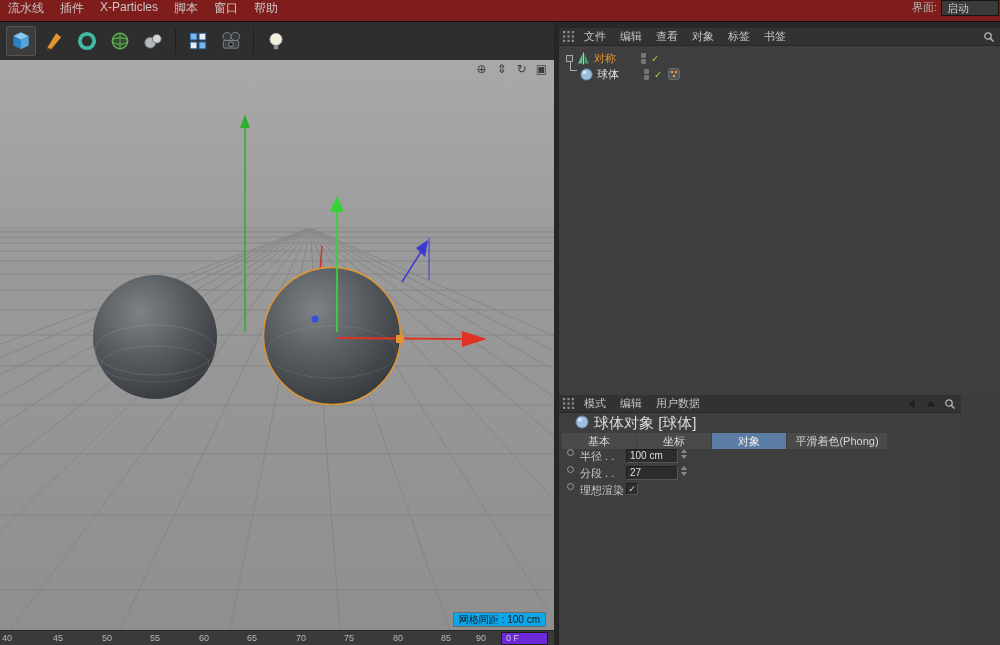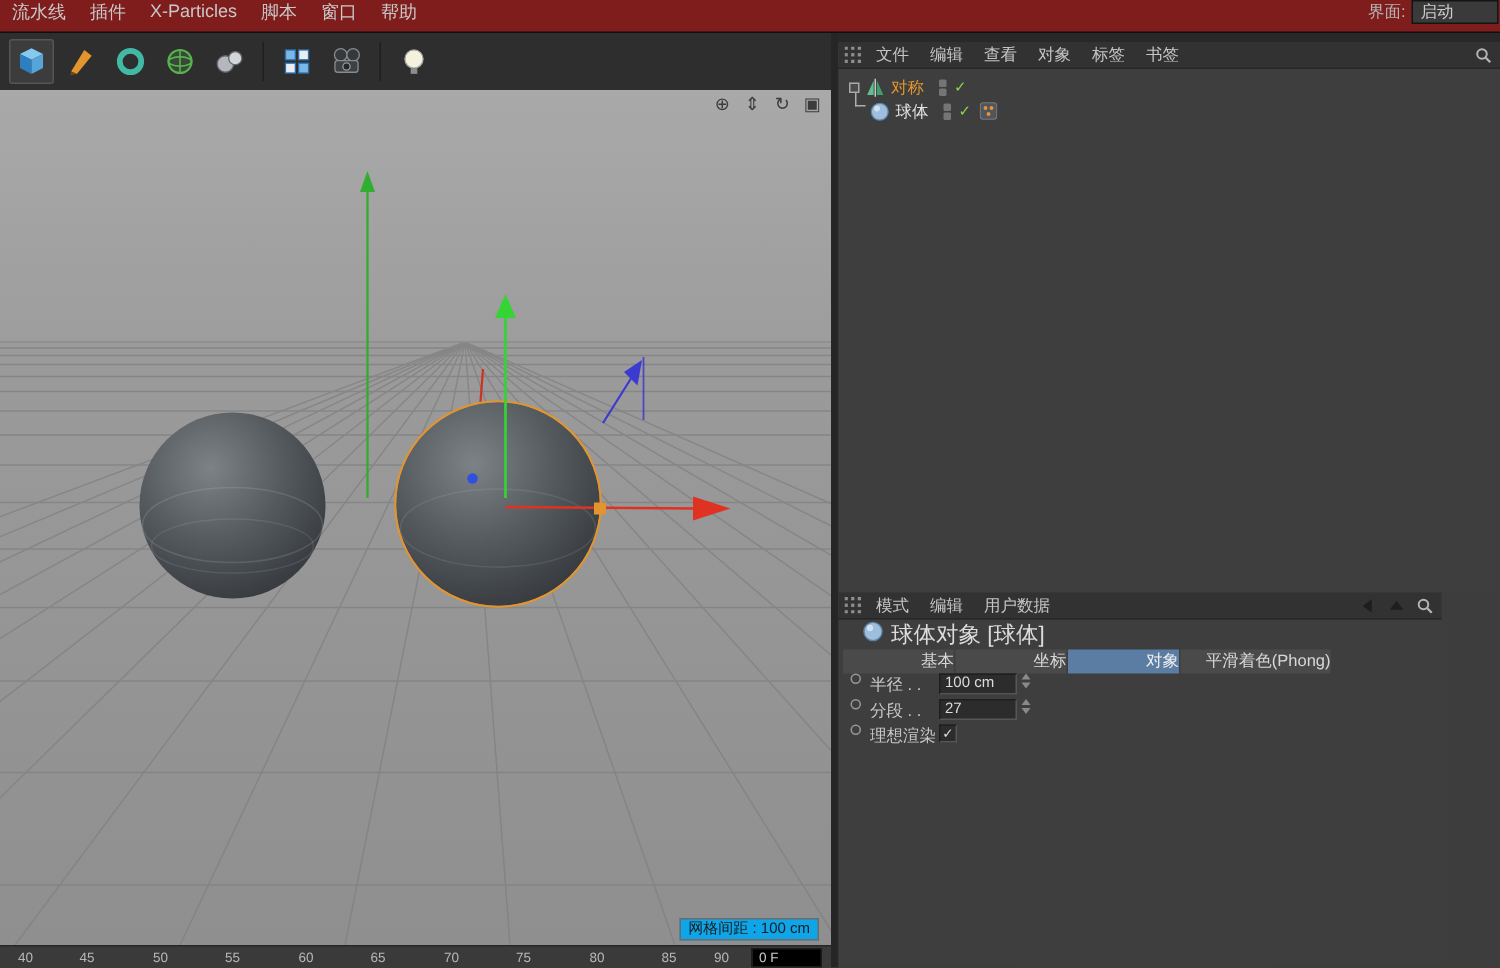--- a/index.html
+++ b/index.html
@@ -23,49 +23,49 @@
 
   
   #viewport{position:absolute;left:0;top:60px;width:554px;height:570px;overflow:hidden;background:#9d9d9d}
   #vctrl{position:absolute;right:6px;top:2px;display:flex;gap:7px;color:#3c3c3c;font-size:12px;line-height:14px}
   #vctrl span{width:13px;text-align:center}
   #gridlabel{position:absolute;right:8px;bottom:3px;background:#0ea5e9;border:1px solid #6b6b6b;color:#1c1c1c;font-size:10px;line-height:13px;padding:0 5px;white-space:nowrap}
 
   
   #timeline{position:absolute;left:0;top:630px;width:554px;height:15px;background:#3a3a3a;border-top:1px solid #262626;font-size:9px;color:#b8b8b8}
   #timeline .tick{position:absolute;top:2px}
-  #framebox{position:absolute;left:501px;top:1px;width:47px;height:13px;background:#000000;border:1px solid #1c1c1c;color:#ccc;font-size:9px;line-height:11px;padding:0 4px}
+  #framebox{position:absolute;left:501px;top:1px;width:47px;height:13px;background:#6d28d9;border:1px solid #1c1c1c;color:#ccc;font-size:9px;line-height:11px;padding:0 4px}
 
   
   .phead{height:18px;background:#323232;border-bottom:1px solid #272727;display:flex;align-items:center;font-size:11px;color:#c5c5c5}
   .phead .grip{margin:0 3px 0 4px;display:flex;align-items:center}
   .phead .pm{padding:0 7px;white-space:nowrap}
   .phead .hsp{flex:1}
   .hicon{width:15px;height:15px;display:flex;align-items:center;justify-content:center;margin-right:4px}
 
   
   #om{position:absolute;left:559px;top:28px;width:441px;height:367px;background:#3e3e3e}
   .om-rows{padding:4px 0 0 2px}
   .om-row{height:16px;display:flex;align-items:center;font-size:11px}
   .om-expander{width:7px;height:7px;border:1px solid #a8a8a8;margin:0 4px 0 5px;background:#4a4a4a}
   .om-elbow{width:7px;height:9px;border-left:1px solid #aeaeae;border-bottom:1px solid #aeaeae;margin:-8px 3px 8px 9px}
   .om-icon{display:flex;align-items:center;margin-right:4px}
-  .om-name{margin-right:10px}
+  .om-name{margin-right:25px}
   .om-name.sym{color:#e2952f}
   .om-name.sph{color:#e2e2e2}
   .visd{display:flex;flex-direction:column;gap:1px;margin-right:5px}
   .visd i{width:5px;height:5px;background:#757575;border-radius:1px}
   .om-check{color:#8fd44a;font-size:10px;margin-right:6px}
   .om-tag{display:flex;align-items:center}
 
   
   #am{position:absolute;left:559px;top:395px;width:402px;height:250px;background:#3e3e3e}
   .am-title{height:20px;display:flex;align-items:center;gap:5px;padding-left:16px;font-size:15px;color:#dcdcdc}
   .tabs{display:flex;gap:1px;padding-left:3px}
-  .tab{height:16px;line-height:16px;text-align:right;font-size:11px;color:#d8d8d8;background:#4a4a4a}
+  .tab{height:16px;line-height:16px;text-align:center;font-size:11px;color:#d8d8d8;background:#4a4a4a}
   .tab.t0,.tab.t1,.tab.t2{width:74px}
   .tab.t3{width:100px}
   .tab.active{background:#5b7ca3;color:#f0f0f0}
   .sect{height:16px;line-height:16px;background:#474747;border-top:1px solid #3a3a3a;font-size:11px;color:#d0d0d0;padding-left:6px;margin-top:4px}
   .prow{height:17px;display:flex;padding-left:8px;font-size:11px;color:#c8c8c8}
   .kf{width:7px;height:7px;border:1px solid #999;border-radius:50%;margin-right:6px;flex:none}
   .plabel{width:46px;white-space:nowrap;overflow:hidden}
   .pfield{width:52px;height:14px;background:#2c2c2c;border:1px solid #1f1f1f;border-bottom-color:#565656;border-right-color:#565656;color:#ddd;font-size:10px;line-height:12px;padding:0 3px;white-space:nowrap}
   .spin{display:flex;flex-direction:column;gap:2px;margin-left:3px}
   .spin i{width:0;height:0;border-left:3px solid transparent;border-right:3px solid transparent;display:block}
@@ -216,21 +216,21 @@
     <span>⊕</span>
     <span>⇕</span>
     <span>↻</span>
     <span>▣</span>
   </div>
 
   <div id="gridlabel">网格间距 : 100 cm</div>
 </div>
 
 <div id="timeline">
-  <span class="tick" style="left:12px">40</span>
+  <span class="tick" style="left:2px">40</span>
   <span class="tick" style="left:53px">45</span>
   <span class="tick" style="left:102px">50</span>
   <span class="tick" style="left:150px">55</span>
   <span class="tick" style="left:199px">60</span>
   <span class="tick" style="left:247px">65</span>
   <span class="tick" style="left:296px">70</span>
   <span class="tick" style="left:344px">75</span>
   <span class="tick" style="left:393px">80</span>
   <span class="tick" style="left:441px">85</span>
   <span class="tick" style="left:476px">90</span>

